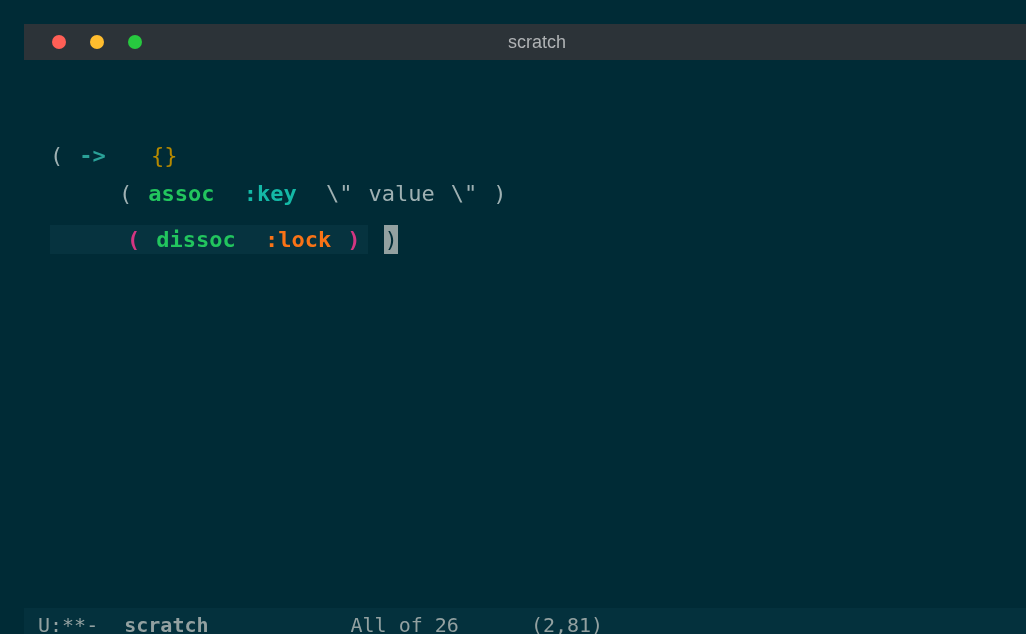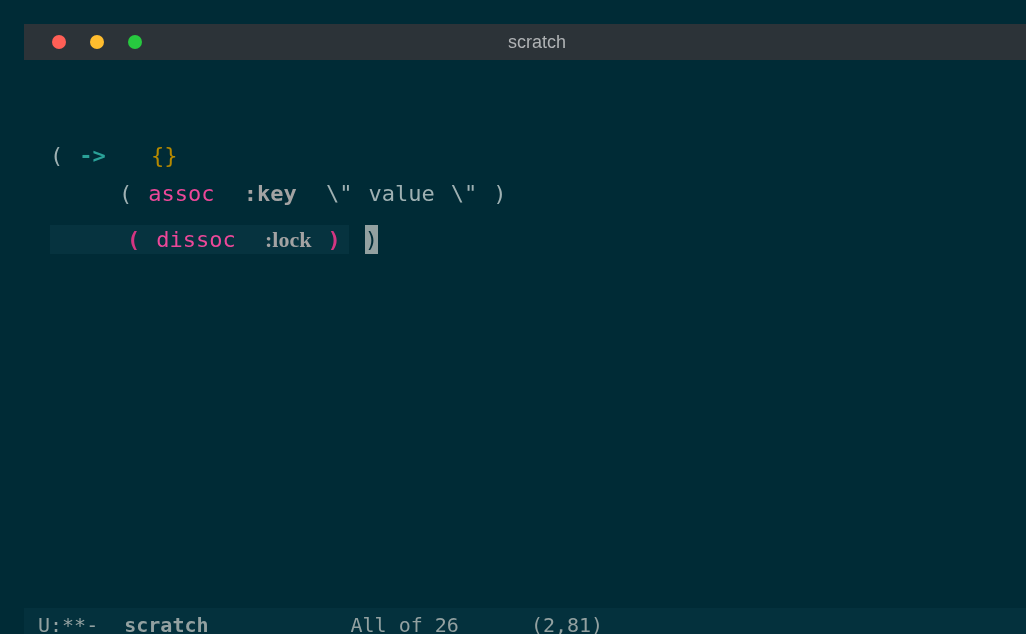--- a/index.html
+++ b/index.html
@@ -49,23 +49,23 @@
       bottom: 34px;
       padding: 14px 10px;
       line-height: 1.35;
       white-space: pre;
       color: #9fb1b3;
     }
     .line { display: block; }
     .paren { color: #9fb1b3; }
     .arrow { color: #2aa198; font-weight: bold; }
     .brace { color: #b58900; }
-    .fn { color: #ec4899; }
-    .kw-blue { color: #a3a3a3; font-weight: bold; }
-    .kw-teal { color: #a3a3a3; font-weight: bold; font-family: Liberation Serif, serif; }
+    .fn { color: #22c55e; font-weight: bold; }
+    .kw-blue { color: #14b8a6; font-weight: bold; }
+    .kw-teal { color: #f97316; font-weight: bold; }
     .str { color: #9fb1b3; }
     .open-pink { color: #d33682; font-weight: bold; }
     .close-pink { color: #d33682; font-weight: bold; }
     .hl-wrap {
       background: rgba(7, 54, 66, 0.8);
       display: inline-block;
     }
     .cursor {
       background: #93a1a1;
       color: #002b36;

